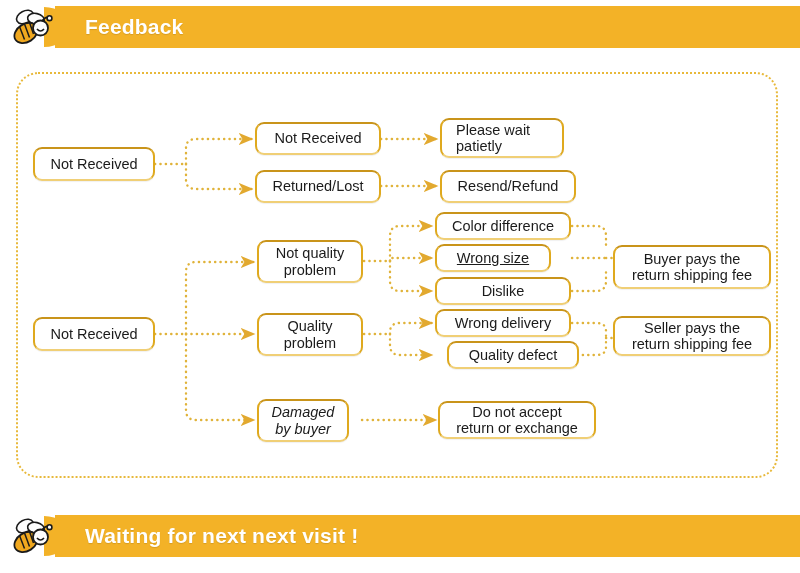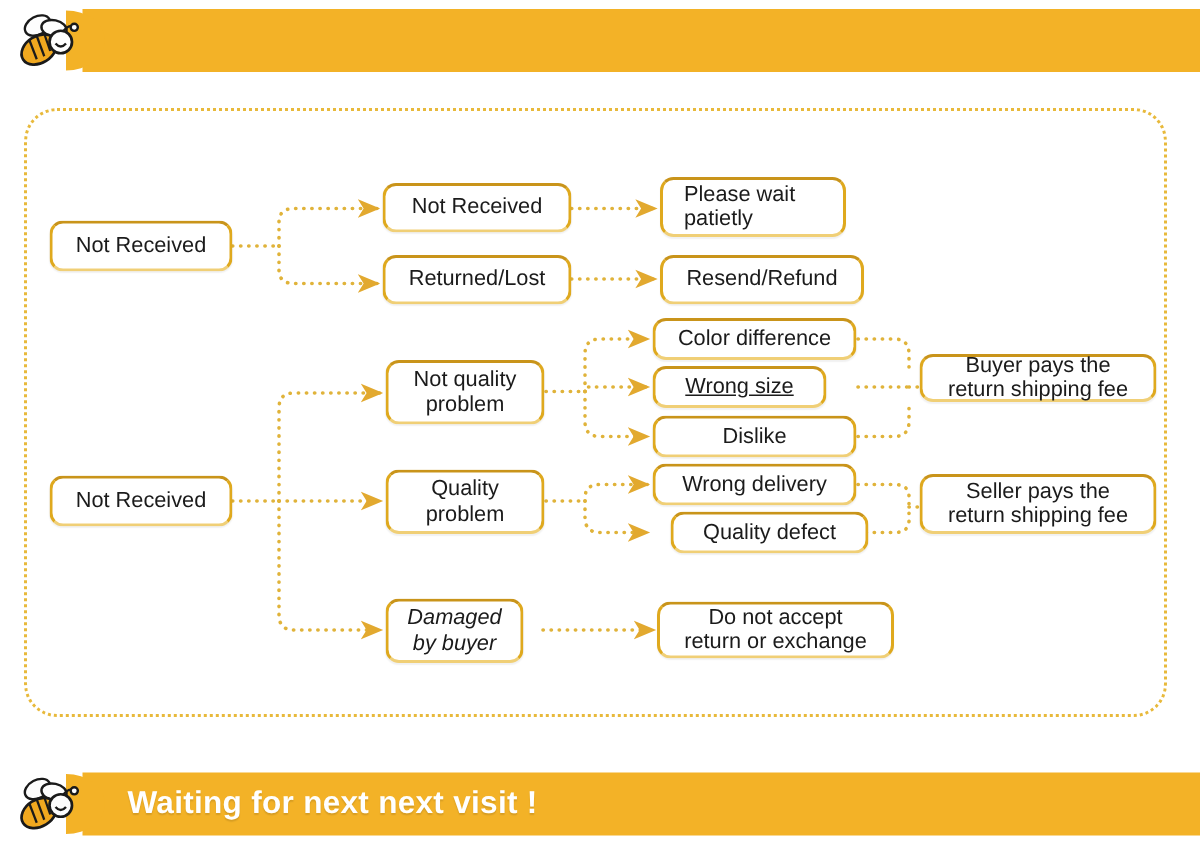--- a/index.html
+++ b/index.html
@@ -118,20 +118,21 @@
         </g>
 
         <circle cx="36.5" cy="20" r="7.5" fill="#fdfdfd" stroke="#1a1a1a" stroke-width="1.8"></circle>
         <path d="M33 21 q3.5 4 7 0" fill="none" stroke="#1a1a1a" stroke-width="1.6"></path>
 
         <path d="M38 13 q4 -5 7 -3" fill="none" stroke="#1a1a1a" stroke-width="1.6"></path>
         <circle cx="45.5" cy="10.2" r="2.4" fill="#fdfdfd" stroke="#1a1a1a" stroke-width="1.6"></circle>
       </g>
     </svg>
 
+    <div class="btitle">Feedback</div>
     <div class="watermark"></div>
   </div>
 
   <div id="flow-area"></div>
 
   <svg id="flow-svg">
     <defs>
       <marker id="arrow" markerWidth="7" markerHeight="7" refX="5.6" refY="3" orient="auto">
         <path d="M0,0.4 L6.2,3 L0,5.6 L1.6,3 Z" fill="#e2a92f"></path>
       </marker>
@@ -233,21 +234,21 @@
 
   <div class="node" style="left:435px;top:341px;width:132px;height:28px;margin-left:12px;">
     <span>Quality defect</span>
   </div>
 
   <div class="node" style="left:438px;top:401px;width:158px;height:38px;">
     <span>Do not accept
 return or exchange</span>
   </div>
 
-  <div class="node" style="left:613px;top:236px;width:158px;height:32px;">
+  <div class="node" style="left:613px;top:245px;width:158px;height:44px;">
     <span>Buyer pays the
 return shipping fee</span>
   </div>
 
   <div class="node" style="left:613px;top:316px;width:158px;height:40px;">
     <span>Seller pays the
 return shipping fee</span>
   </div>
 
   <div class="banner" id="footer-banner">

